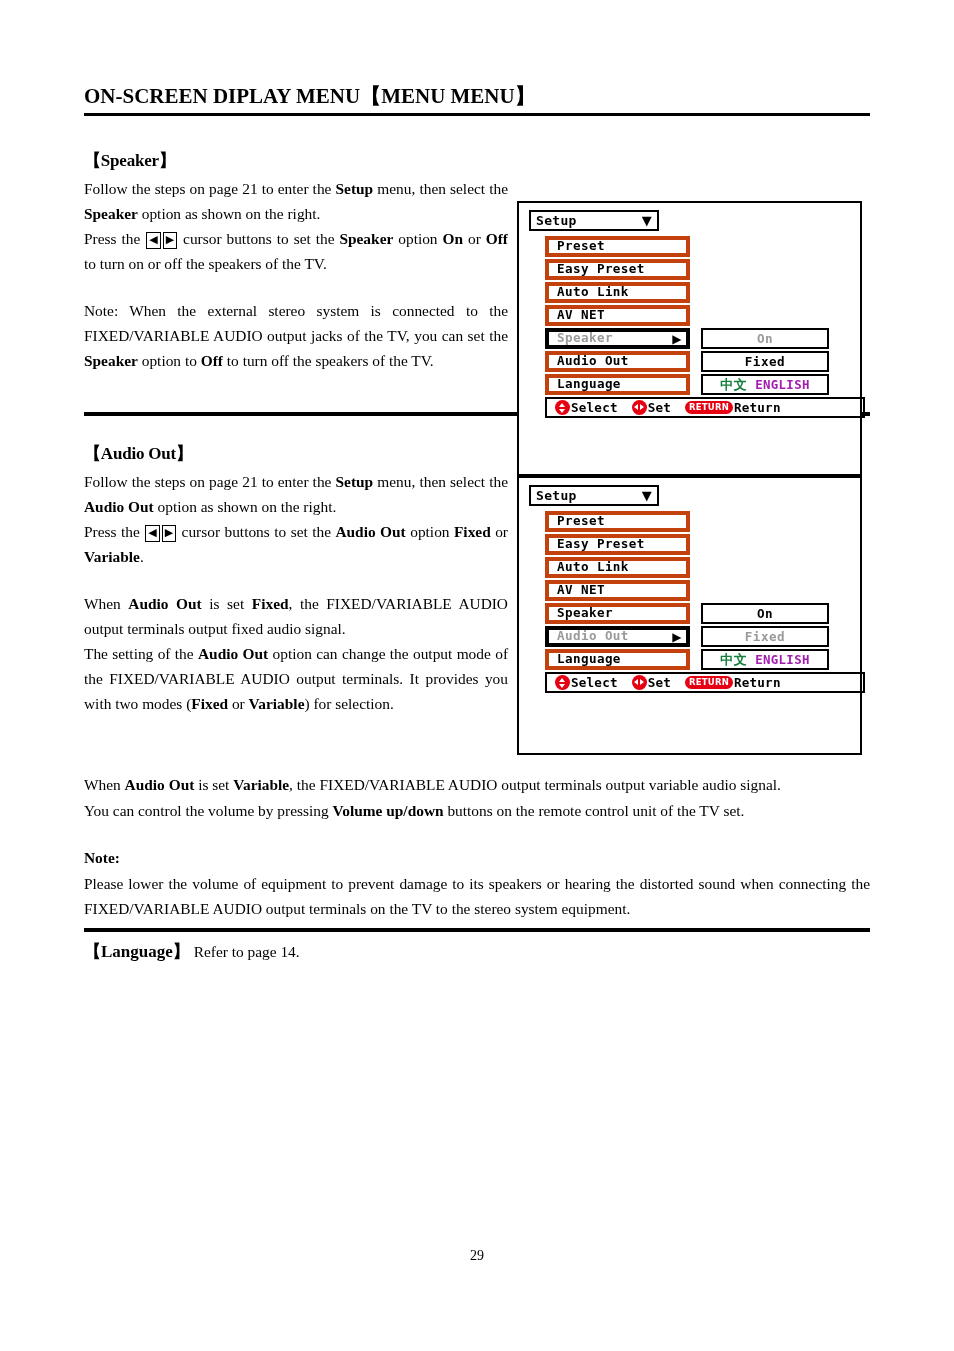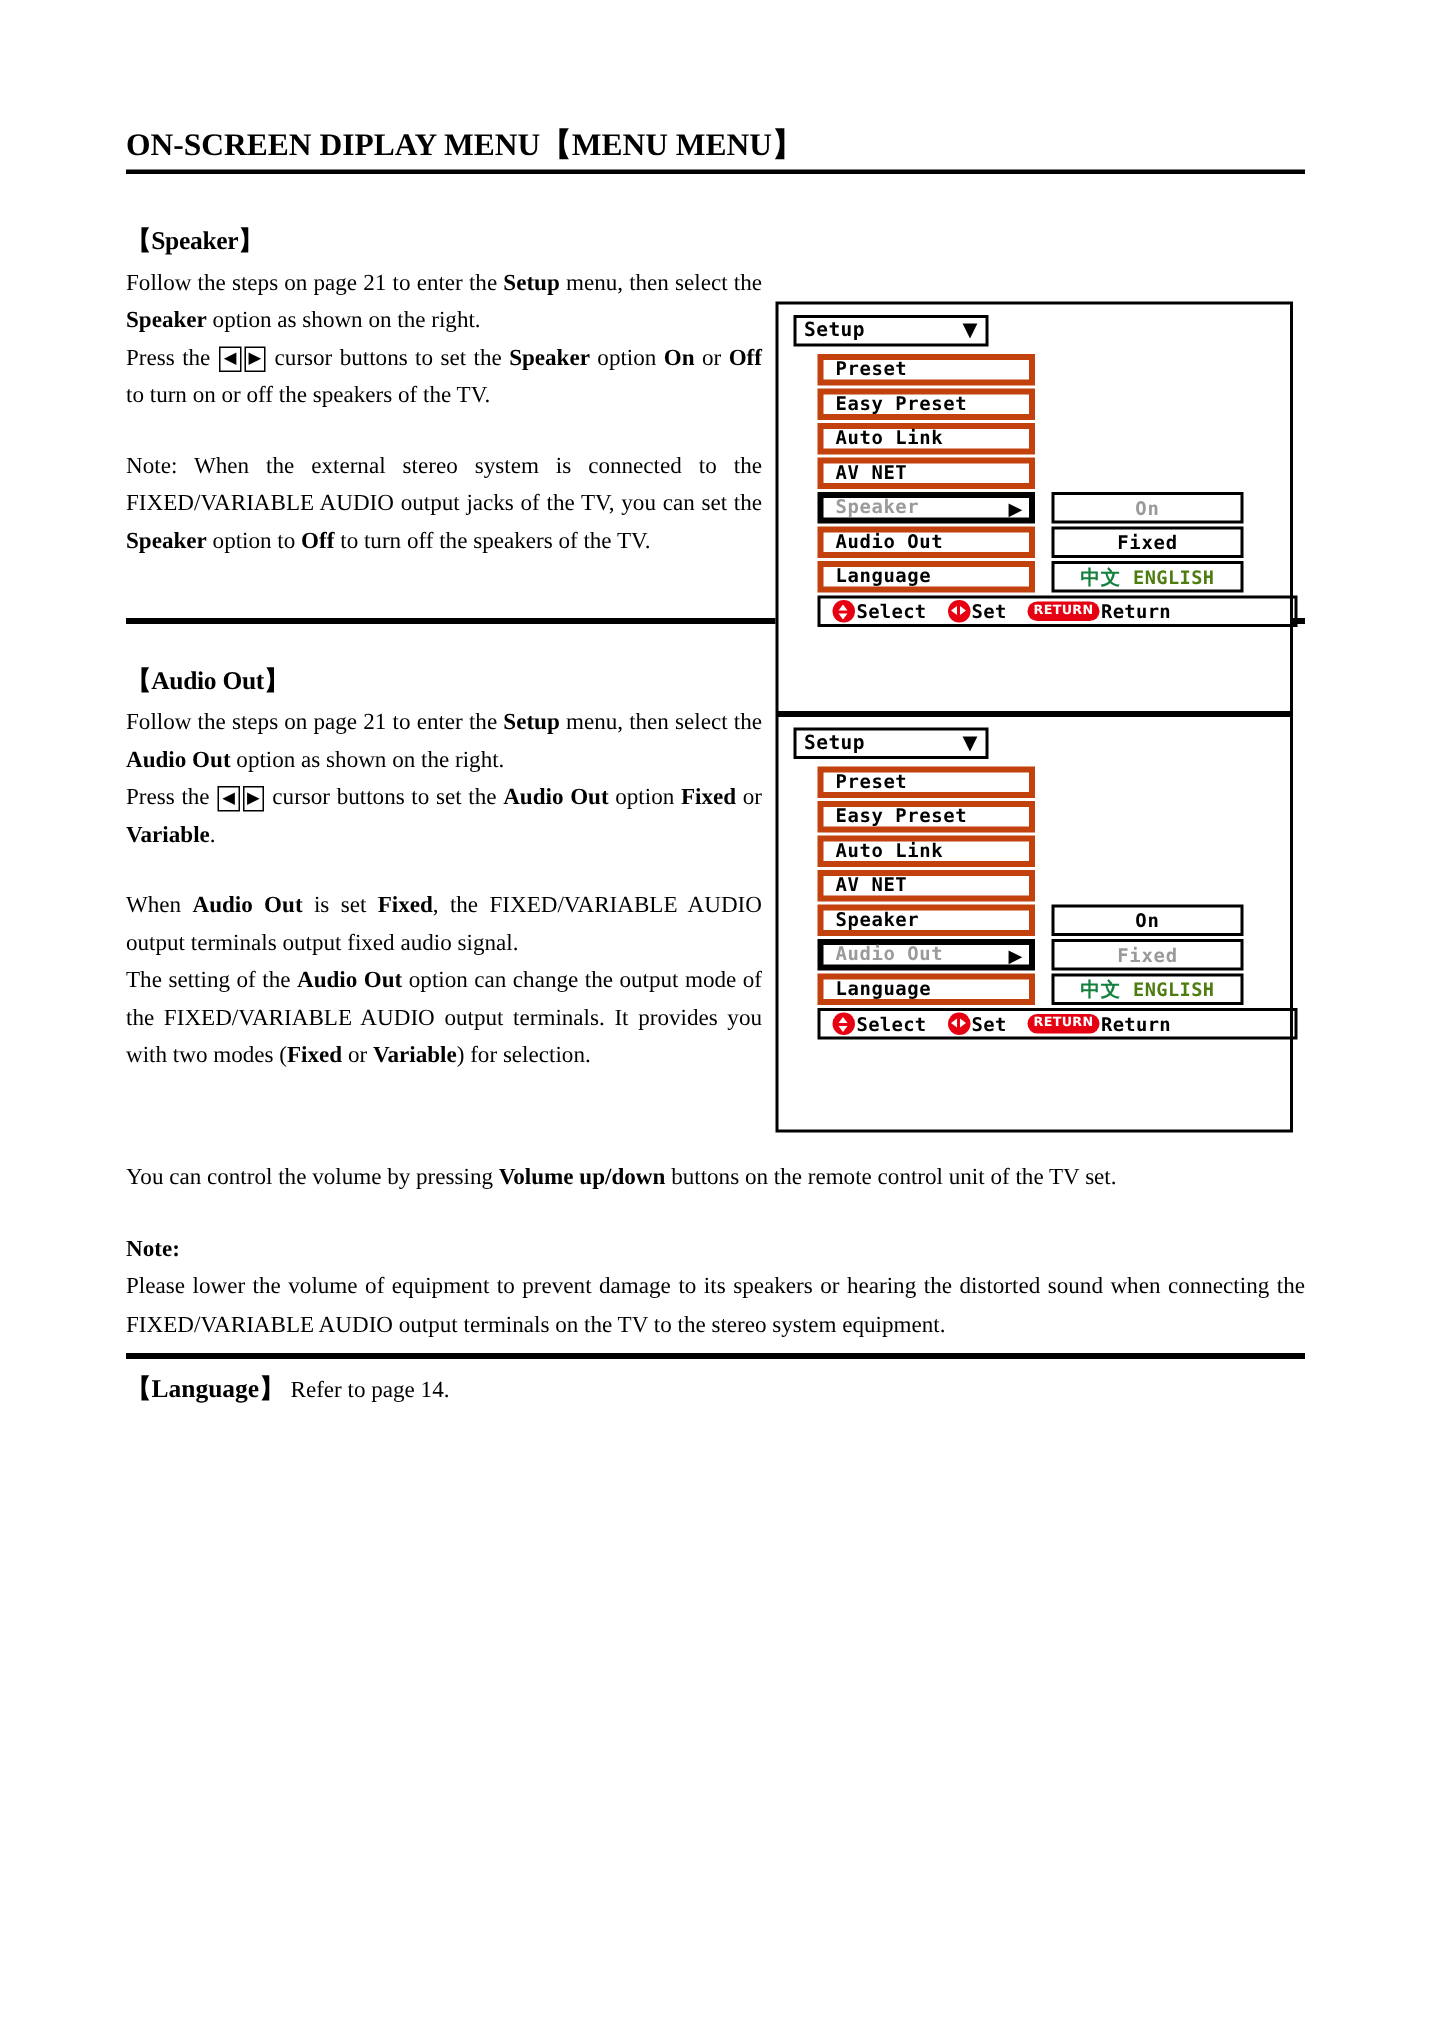--- a/index.html
+++ b/index.html
@@ -160,21 +160,21 @@
   }
   .osd-val.dim { color: #9a9a9a; }
   .osd-val .cn {
     font-family: "DejaVu Sans", sans-serif;
     font-weight: bold;
     font-size: 13px;
     color: #15803d;
     margin-right: 8px;
   }
   .osd-val .en {
-    color: #4d7c0f;
+    color: #a21caf;
     font-size: 12.4px;
     letter-spacing: 0.3px;
   }
   .osd-bar {
     position: absolute;
     left: 26px;
     width: 320px;
     height: 21px;
     border: 2px solid #000;
     box-sizing: border-box;
@@ -418,33 +418,35 @@
               <span class="txt">Return</span>
             </span>
           </div>
 
         </div>
       </div>
 
     </div>
 
     <div class="full-width">
+      <p><span>When </span><b>Audio Out</b><span> is set </span><b>Variable</b><span>, the FIXED/VARIABLE AUDIO output terminals output variable audio signal.</span></p>
       <p><span>You can control the volume by pressing </span><b>Volume up/down</b><span> buttons on the remote control unit of the TV set.</span></p>
     </div>
 
     <div class="para-gap"></div>
 
     <div class="full-width">
       <p><b>Note:</b></p>
       <p>Please lower the volume of equipment to prevent damage to its speakers or hearing the distorted sound when connecting the FIXED/VARIABLE AUDIO output terminals on the TV to the stereo system equipment.</p>
     </div>
 
     <div class="rule-double" style="margin-top:6px;"></div>
 
     <div class="lang-line">
       <span class="brk">【Language】</span>
       <span>Refer to page 14.</span>
     </div>
 
   </div>
 
+  <div class="page-num">29</div>
 
 </div>
 
 </body></html>

